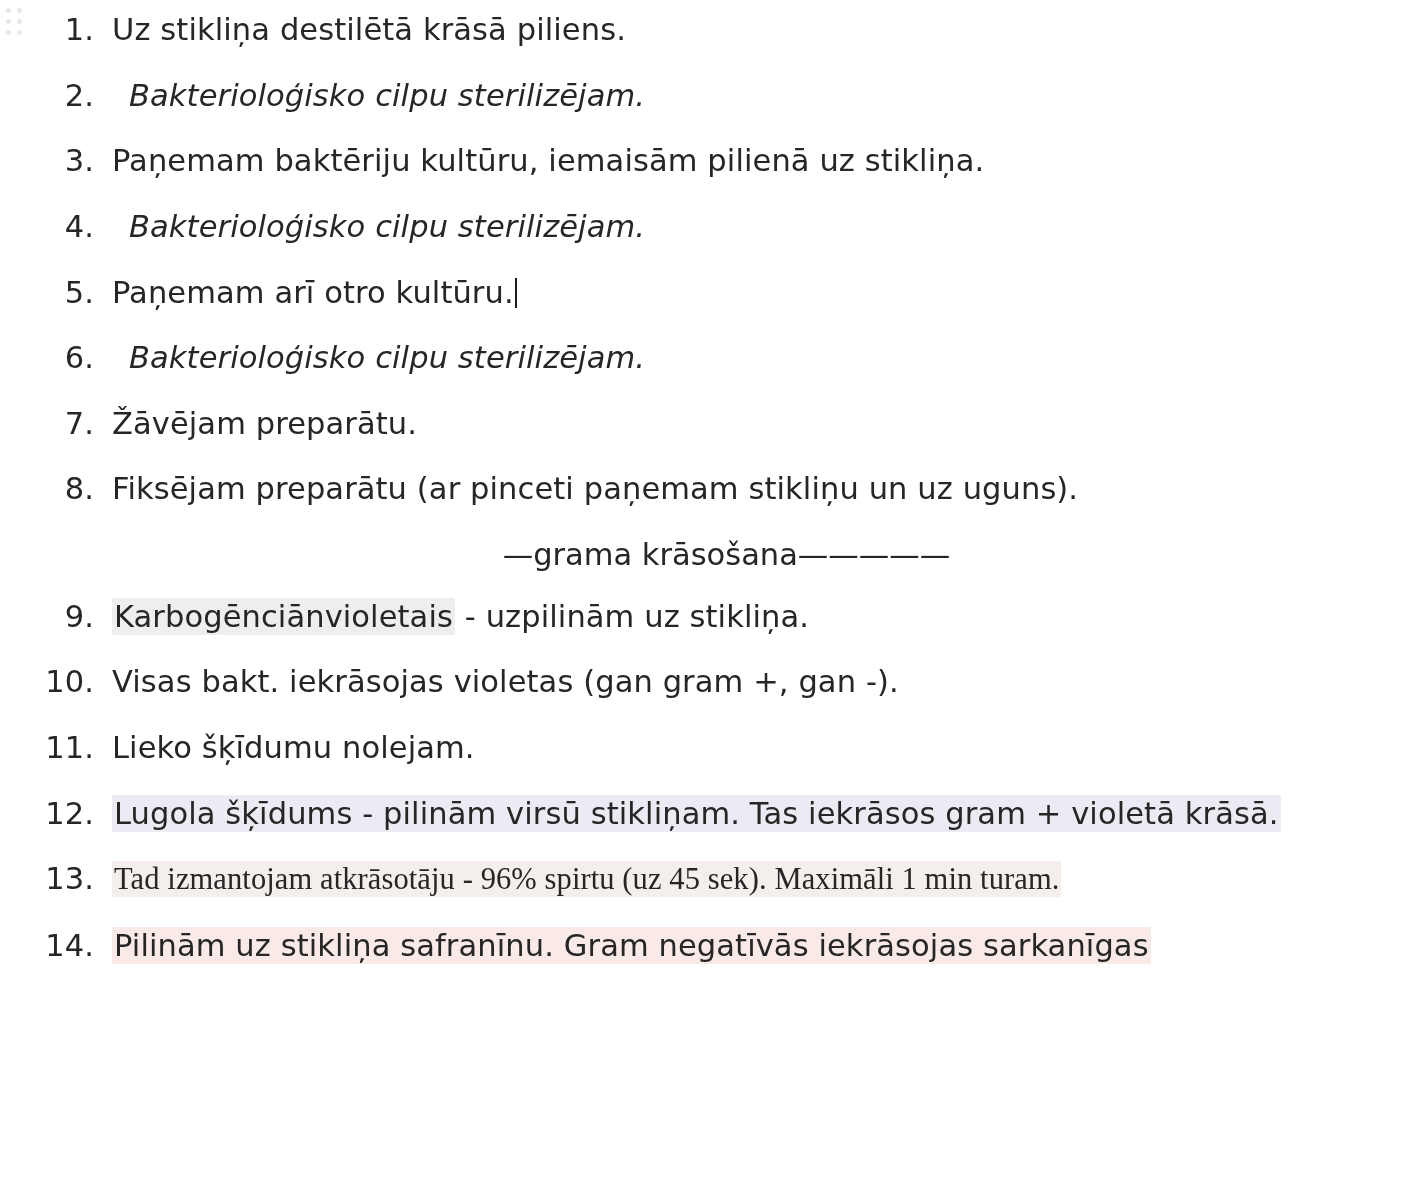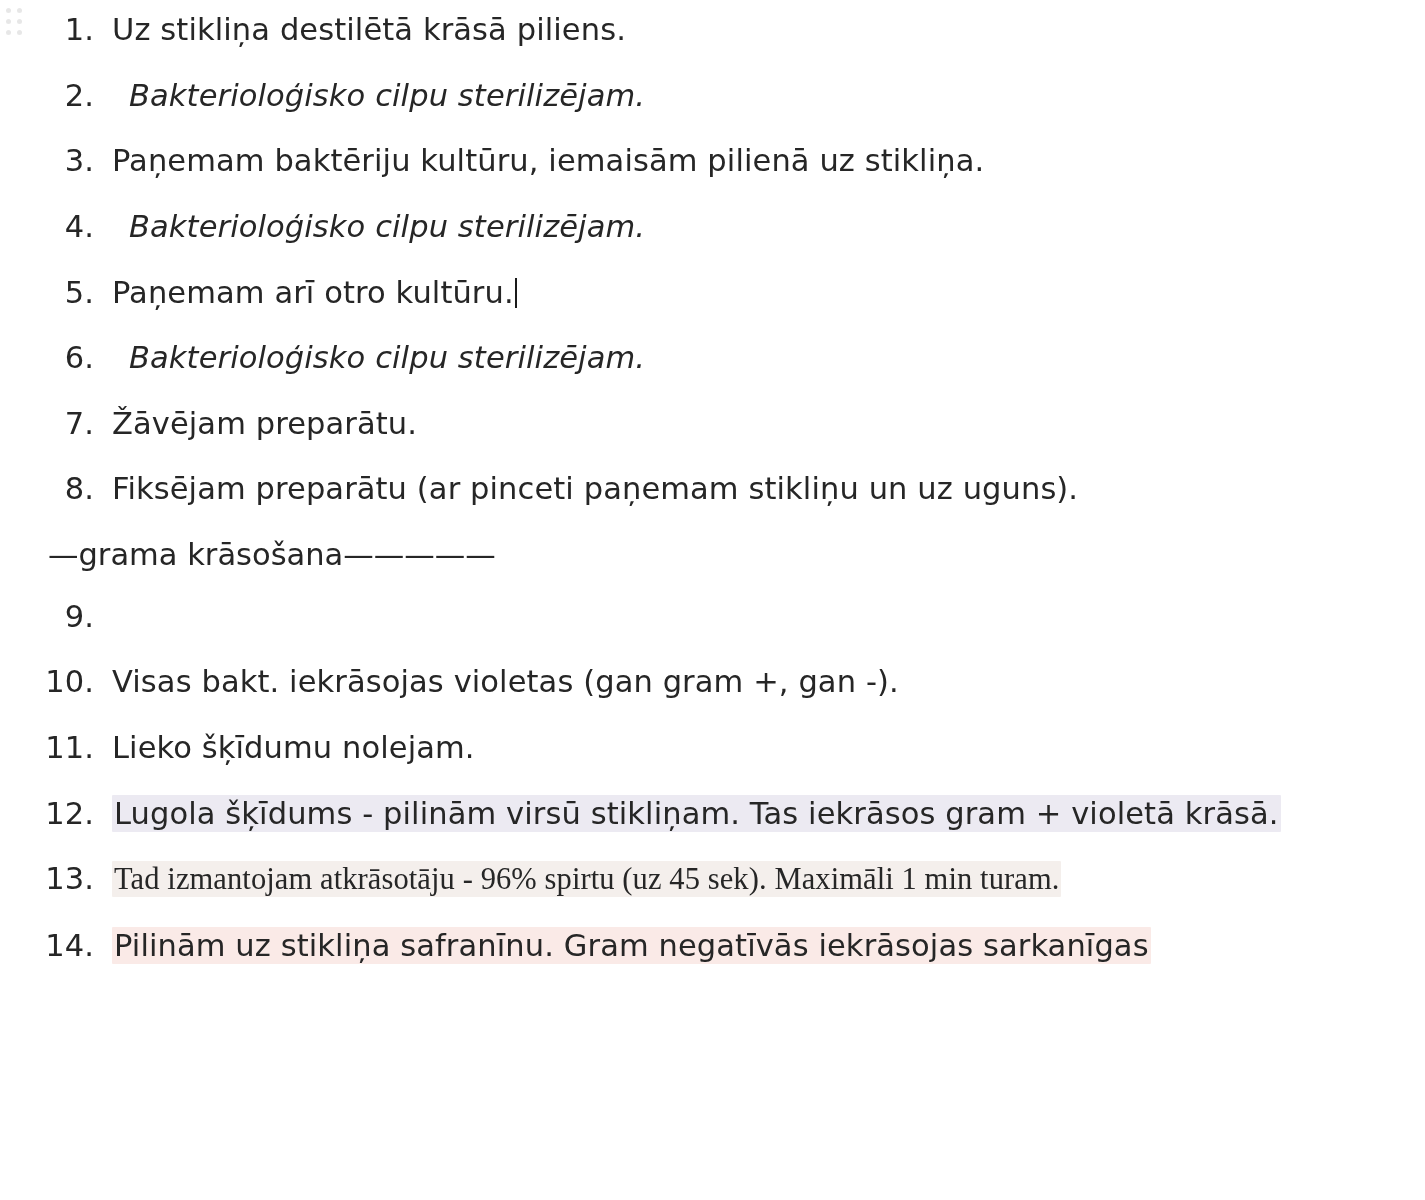--- a/index.html
+++ b/index.html
@@ -131,20 +131,21 @@
   }
 
   
   .sep-line {
     font-size: 30.5px;
     line-height: 1.30;
     margin: 0 0 22px 0;
     padding-left: 48px;
     color: #262626;
     white-space: pre;
+    text-align: center;
   }
 
   .line2 {
     display: block;
     padding-left: 0;
   }
 </style>
 </head>
 <body>
 
@@ -204,20 +205,21 @@
       </li>
 
     </ol>
 
     <p class="sep-line">—grama krāsošana—————</p>
 
     <ol class="list">
 
       <li class="item">
         <span class="num">9.</span>
+        <span class="body"><span class="hl-grey">Karbogēnciānvioletais</span><span> - uzpilinām uz stikliņa.</span></span>
       </li>
 
       <li class="item">
         <span class="num">10.</span>
         <span class="body">Visas bakt. iekrāsojas violetas (gan gram +, gan -).</span>
       </li>
 
       <li class="item">
         <span class="num">11.</span>
         <span class="body">Lieko šķīdumu nolejam.</span>

